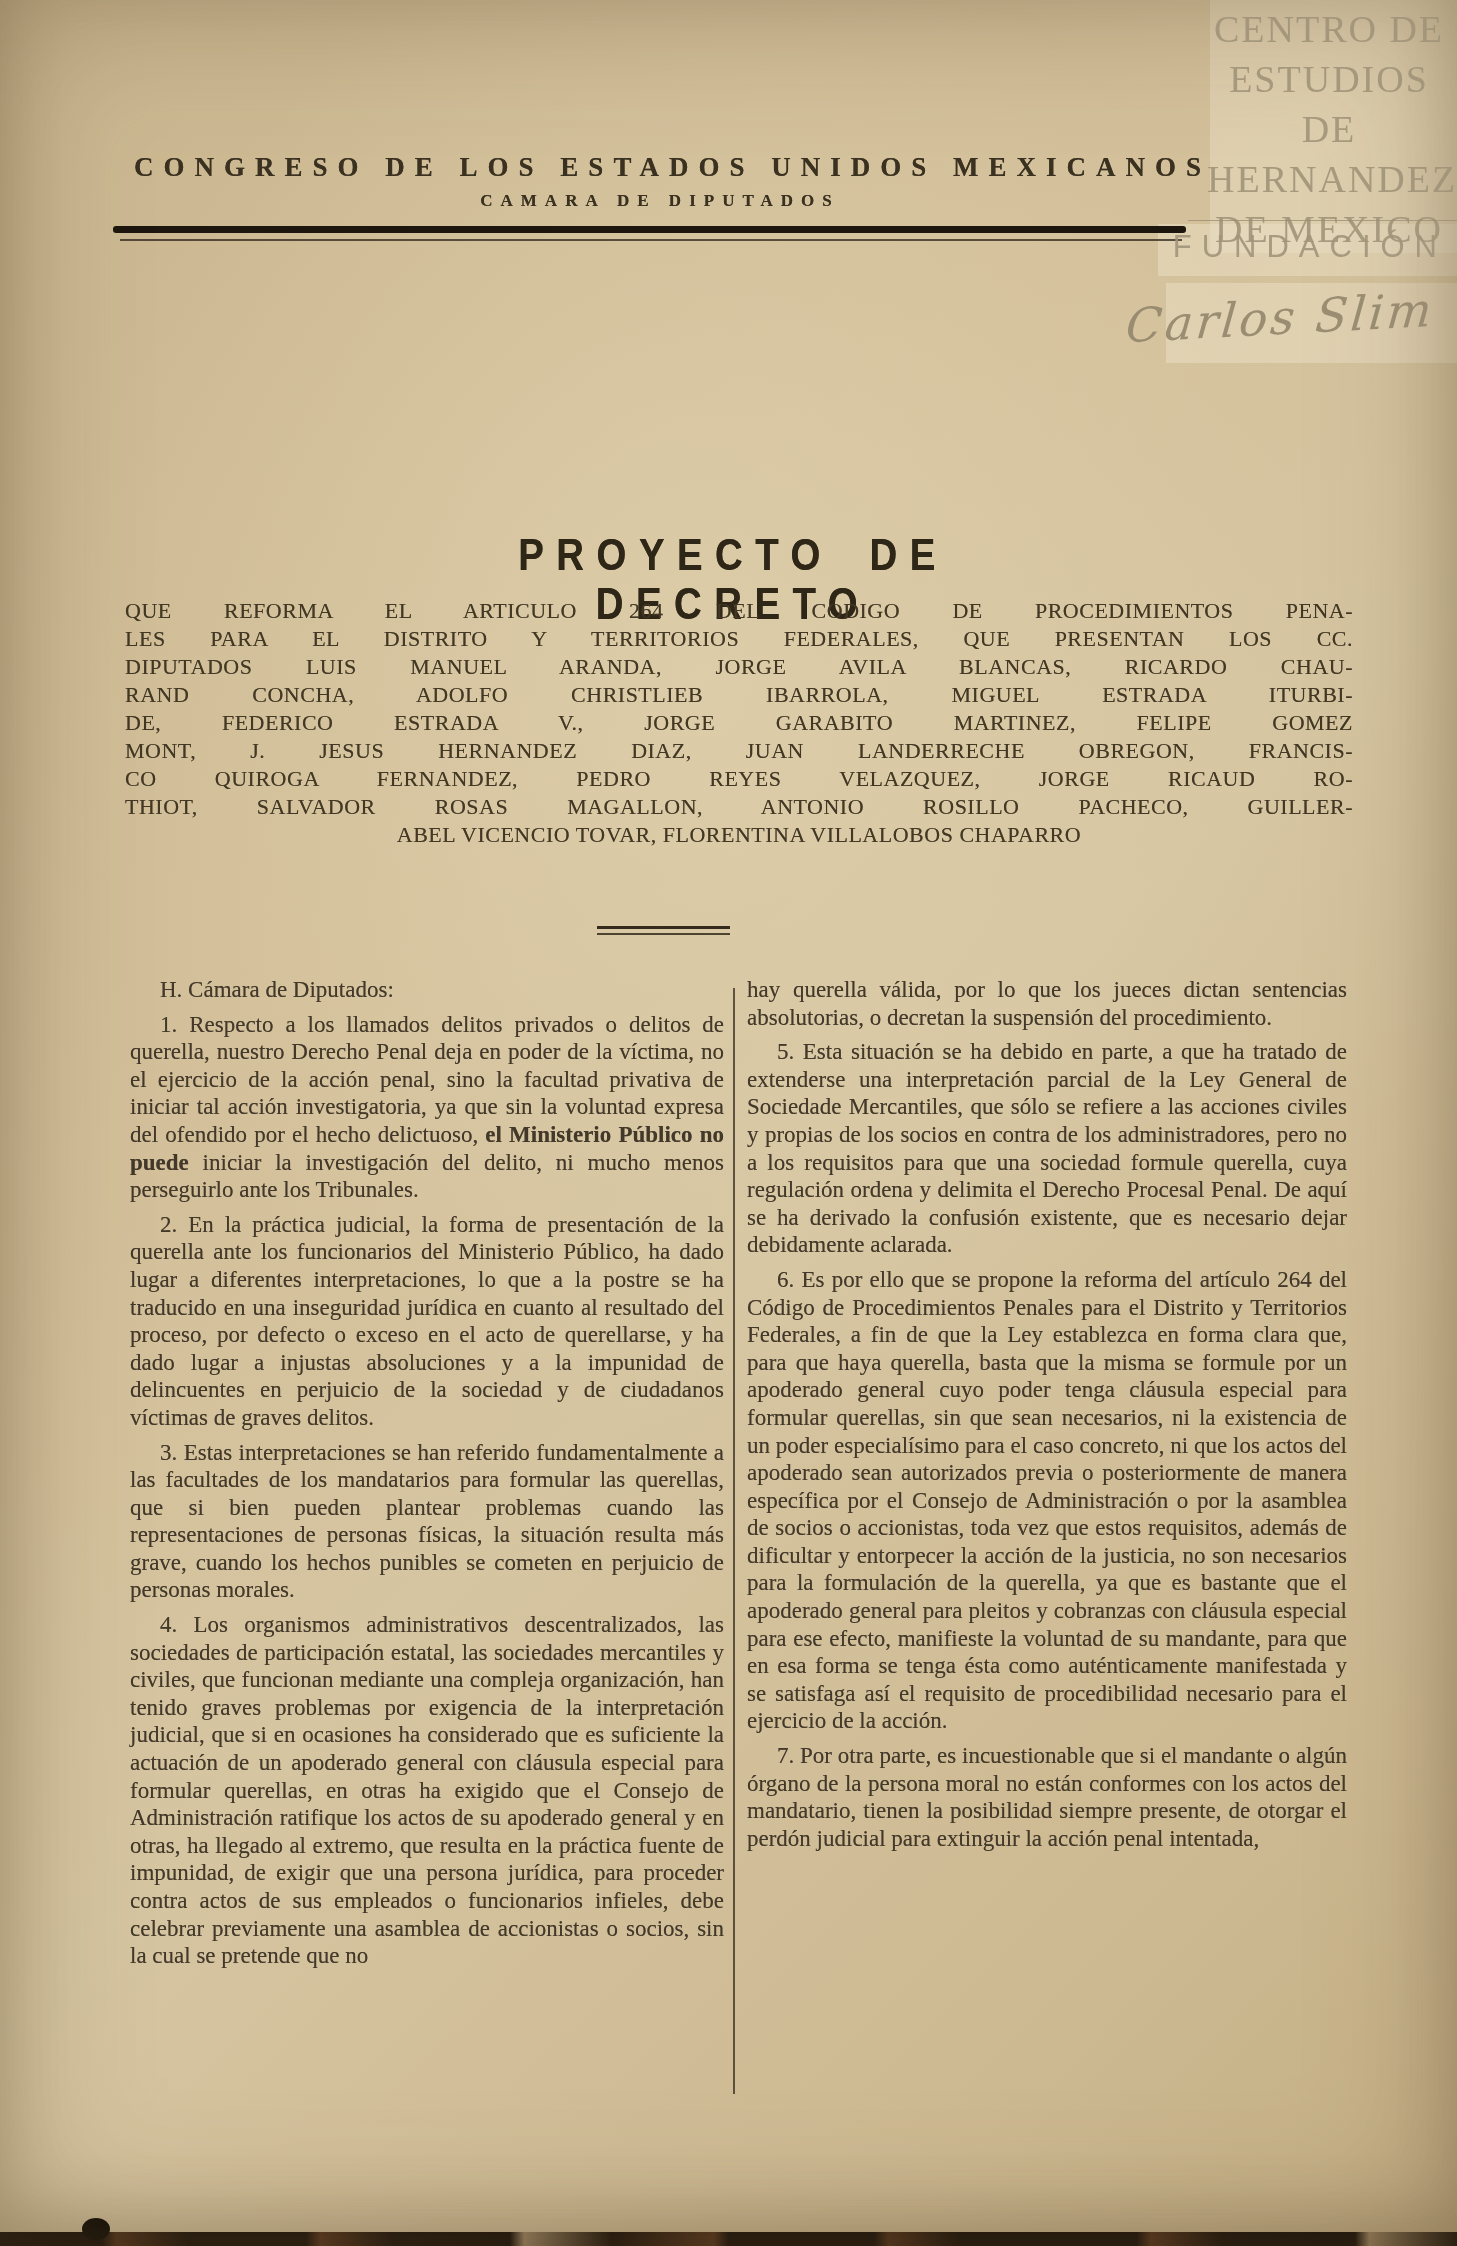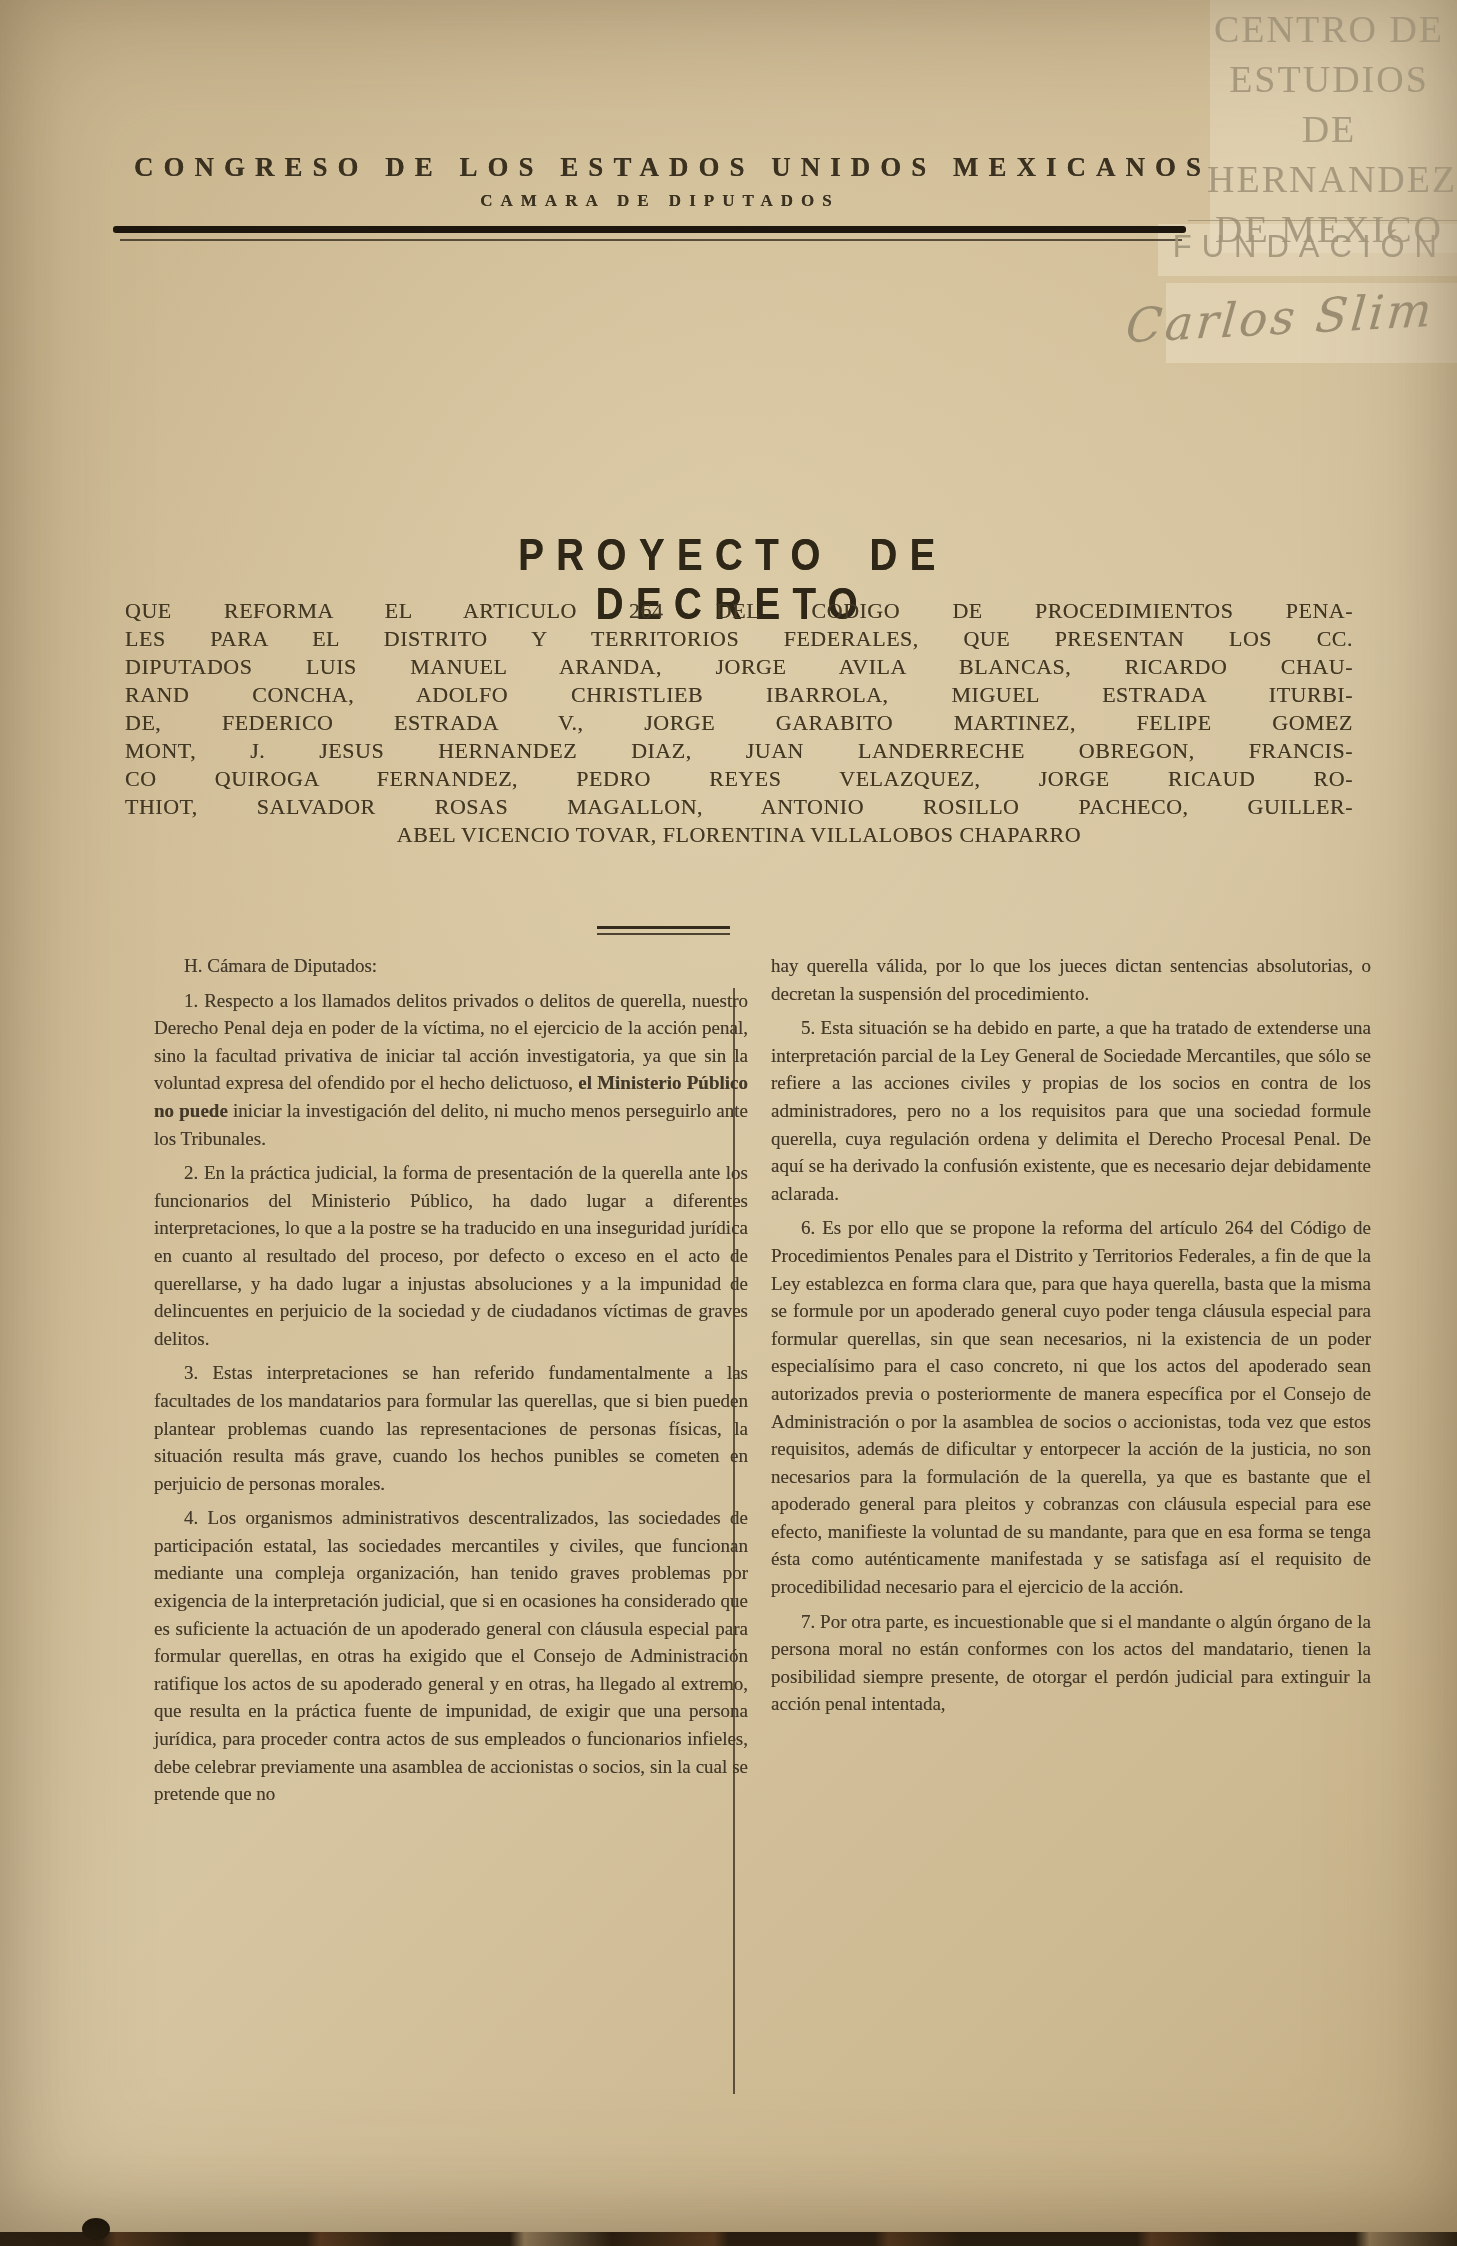--- a/index.html
+++ b/index.html
@@ -73,25 +73,24 @@
     color:#423824;text-shadow:0 0 .5px rgba(66,56,36,.55);
   }
   .subtitle-line{text-align:justify;text-align-last:justify;height:28px;white-space:nowrap;margin-left:12px;}
   .subtitle-line.last{text-align:center;text-align-last:center;}
   .subtitle-sep{
     position:absolute;left:597px;top:926px;width:133px;height:4px;
     border-top:3px solid #342b1c;border-bottom:2px solid rgba(52,43,28,.85);
   }
   
   .col{
-    position:absolute;top:952px;
-    font-size:19px;line-height:27.6px;
+    position:absolute;top:976px;
+    font-size:23px;line-height:27.6px;
     text-align:justify;color:#43392a;
     text-shadow:0 0 .4px rgba(62,52,35,.5);
-    margin-left:24px;
   }
   .col-left{left:130px;width:594px;}
   .col-right{left:747px;width:600px;}
   .col p{margin:0;text-indent:30px;}
   .col p + p{margin-top:7px;}
   .col p.noindent{text-indent:0;}
   .col .b{font-weight:bold;}
   .divider{position:absolute;left:733px;top:988px;width:2px;height:1106px;background:rgba(64,53,36,.8);}
   
   .bottom-band{

